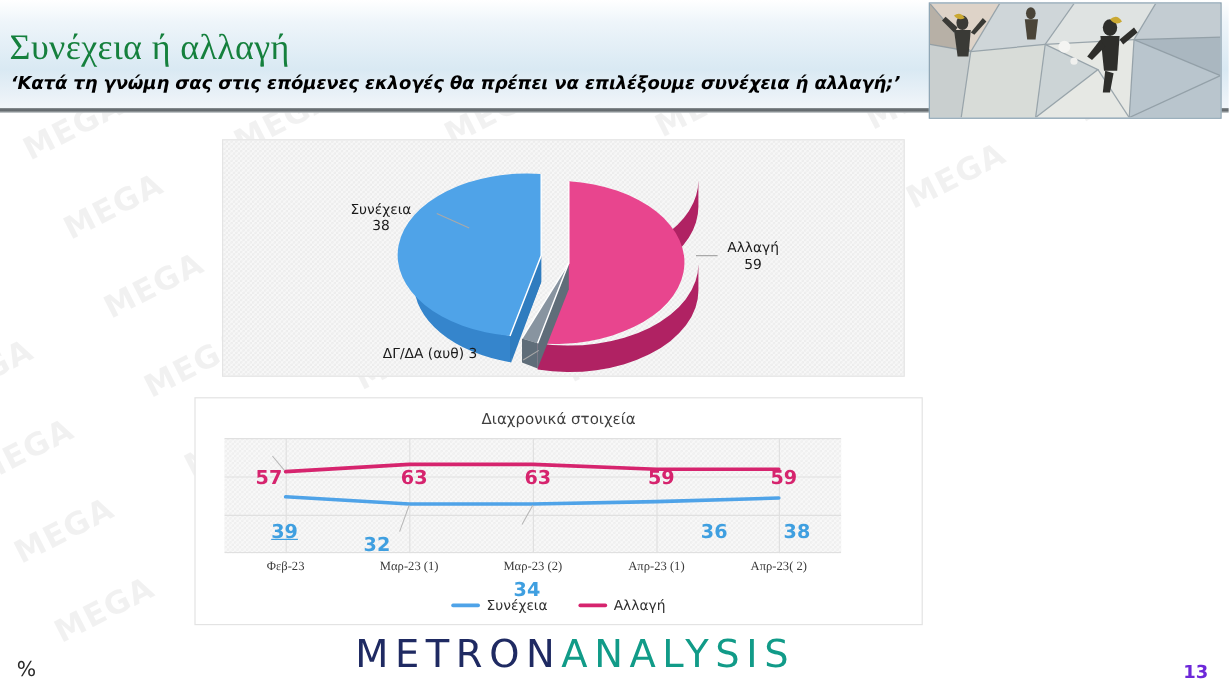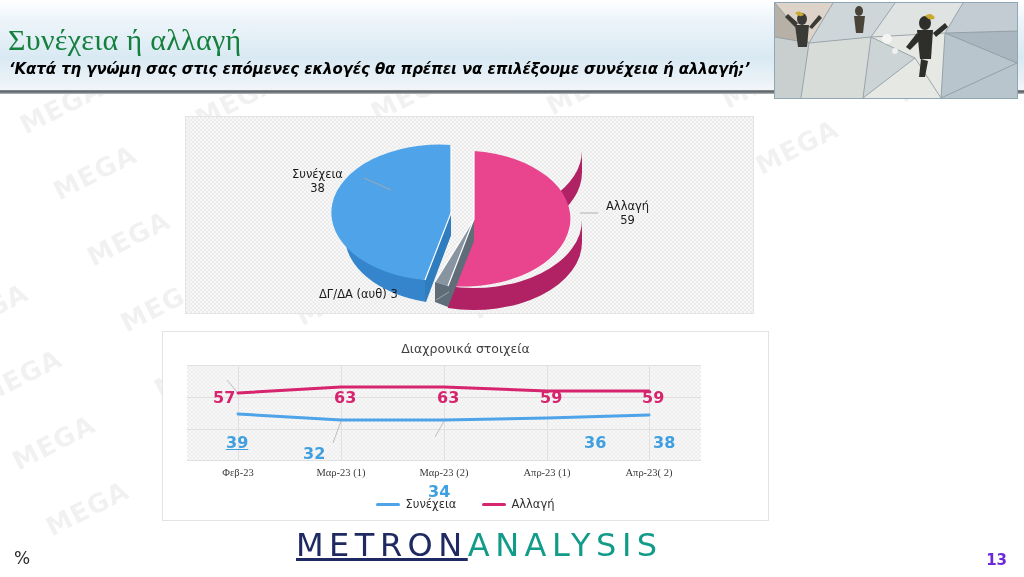--- a/index.html
+++ b/index.html
@@ -129,21 +129,21 @@
     font-size:11.5px;color:#2f2f2f;
     font-family:"DejaVu Sans","Liberation Sans",sans-serif;white-space:nowrap;
   }
 
   
   .footer-logo{
     position:absolute;left:296px;top:526px;z-index:10;
     font-size:32px;letter-spacing:5.5px;font-weight:400;
     font-family:"DejaVu Sans","Liberation Sans",sans-serif;white-space:nowrap;
   }
-  .footer-logo .m1{color:#1f2a62;text-decoration:underline;}
+  .footer-logo .m1{color:#1f2a62;}
   .footer-logo .m2{color:#119b88;}
   .pct{
     position:absolute;left:14px;top:548px;z-index:10;
     font-size:17px;color:#2b2b2b;font-weight:400;
     font-family:"DejaVu Sans","Liberation Sans",sans-serif;
   }
   .pageno{
     position:absolute;right:17px;top:551px;z-index:10;
     font-size:15px;color:#6d28d9;font-weight:700;
     font-family:"DejaVu Sans","Liberation Sans",sans-serif;

